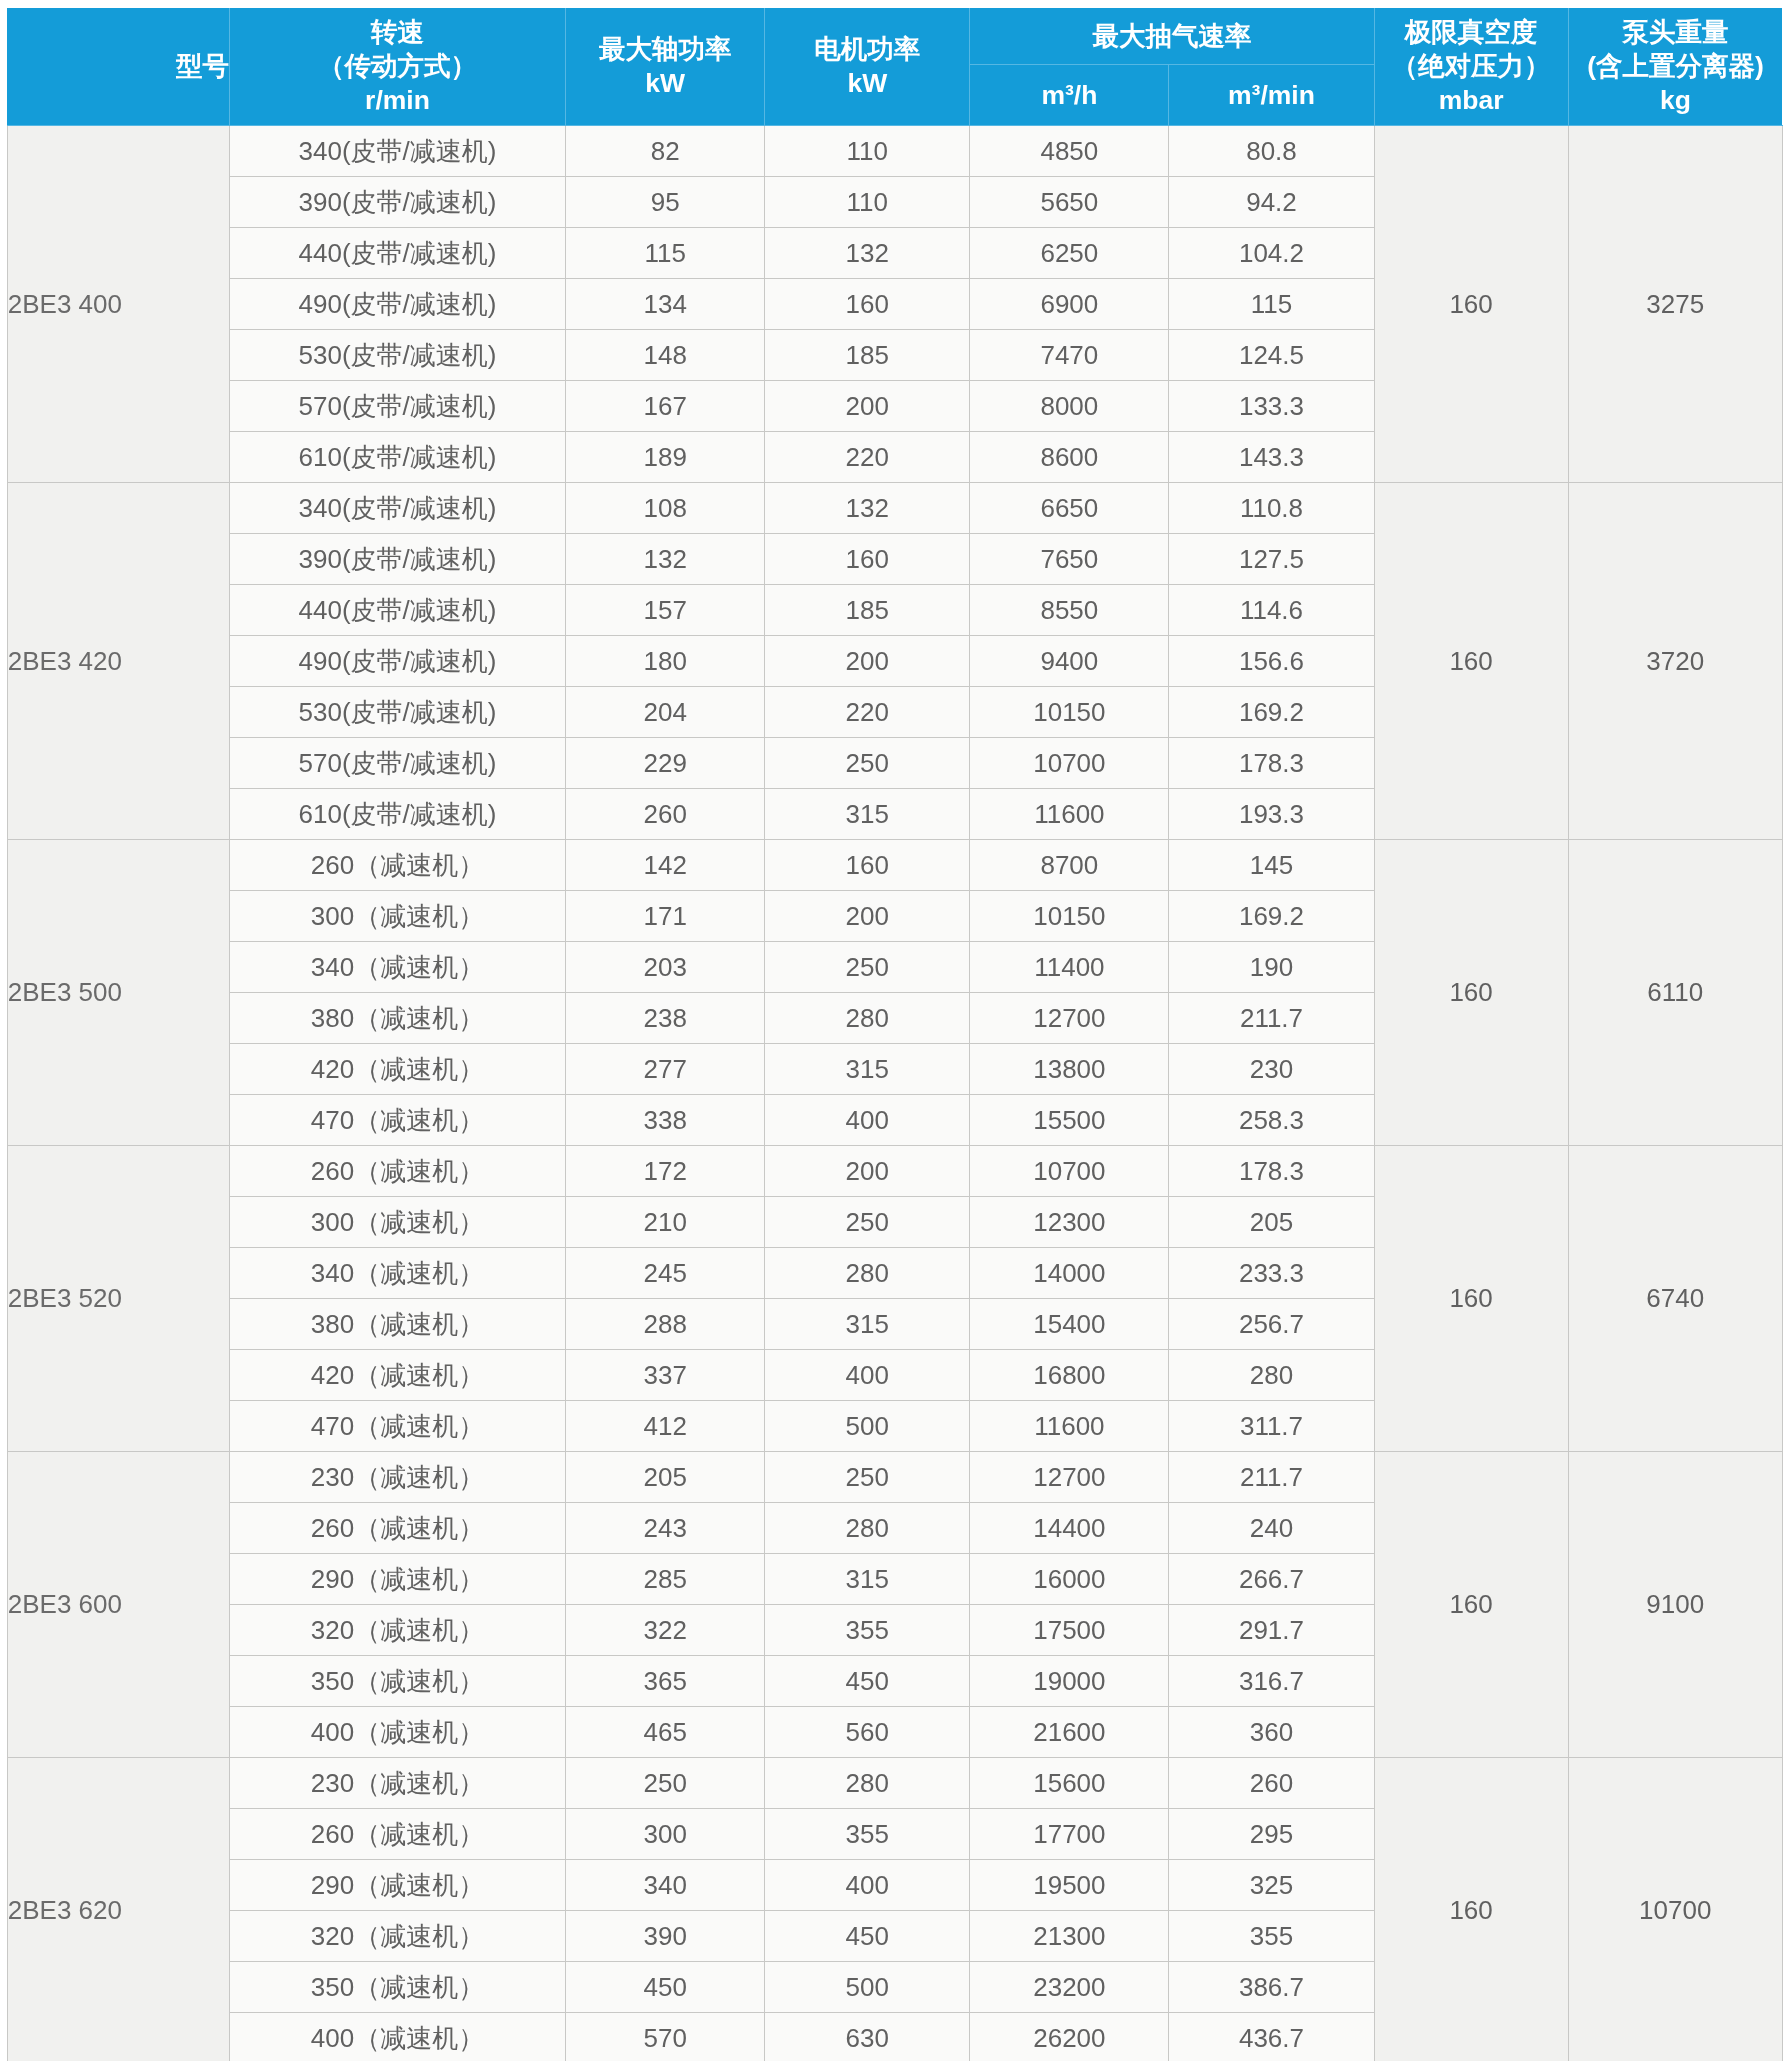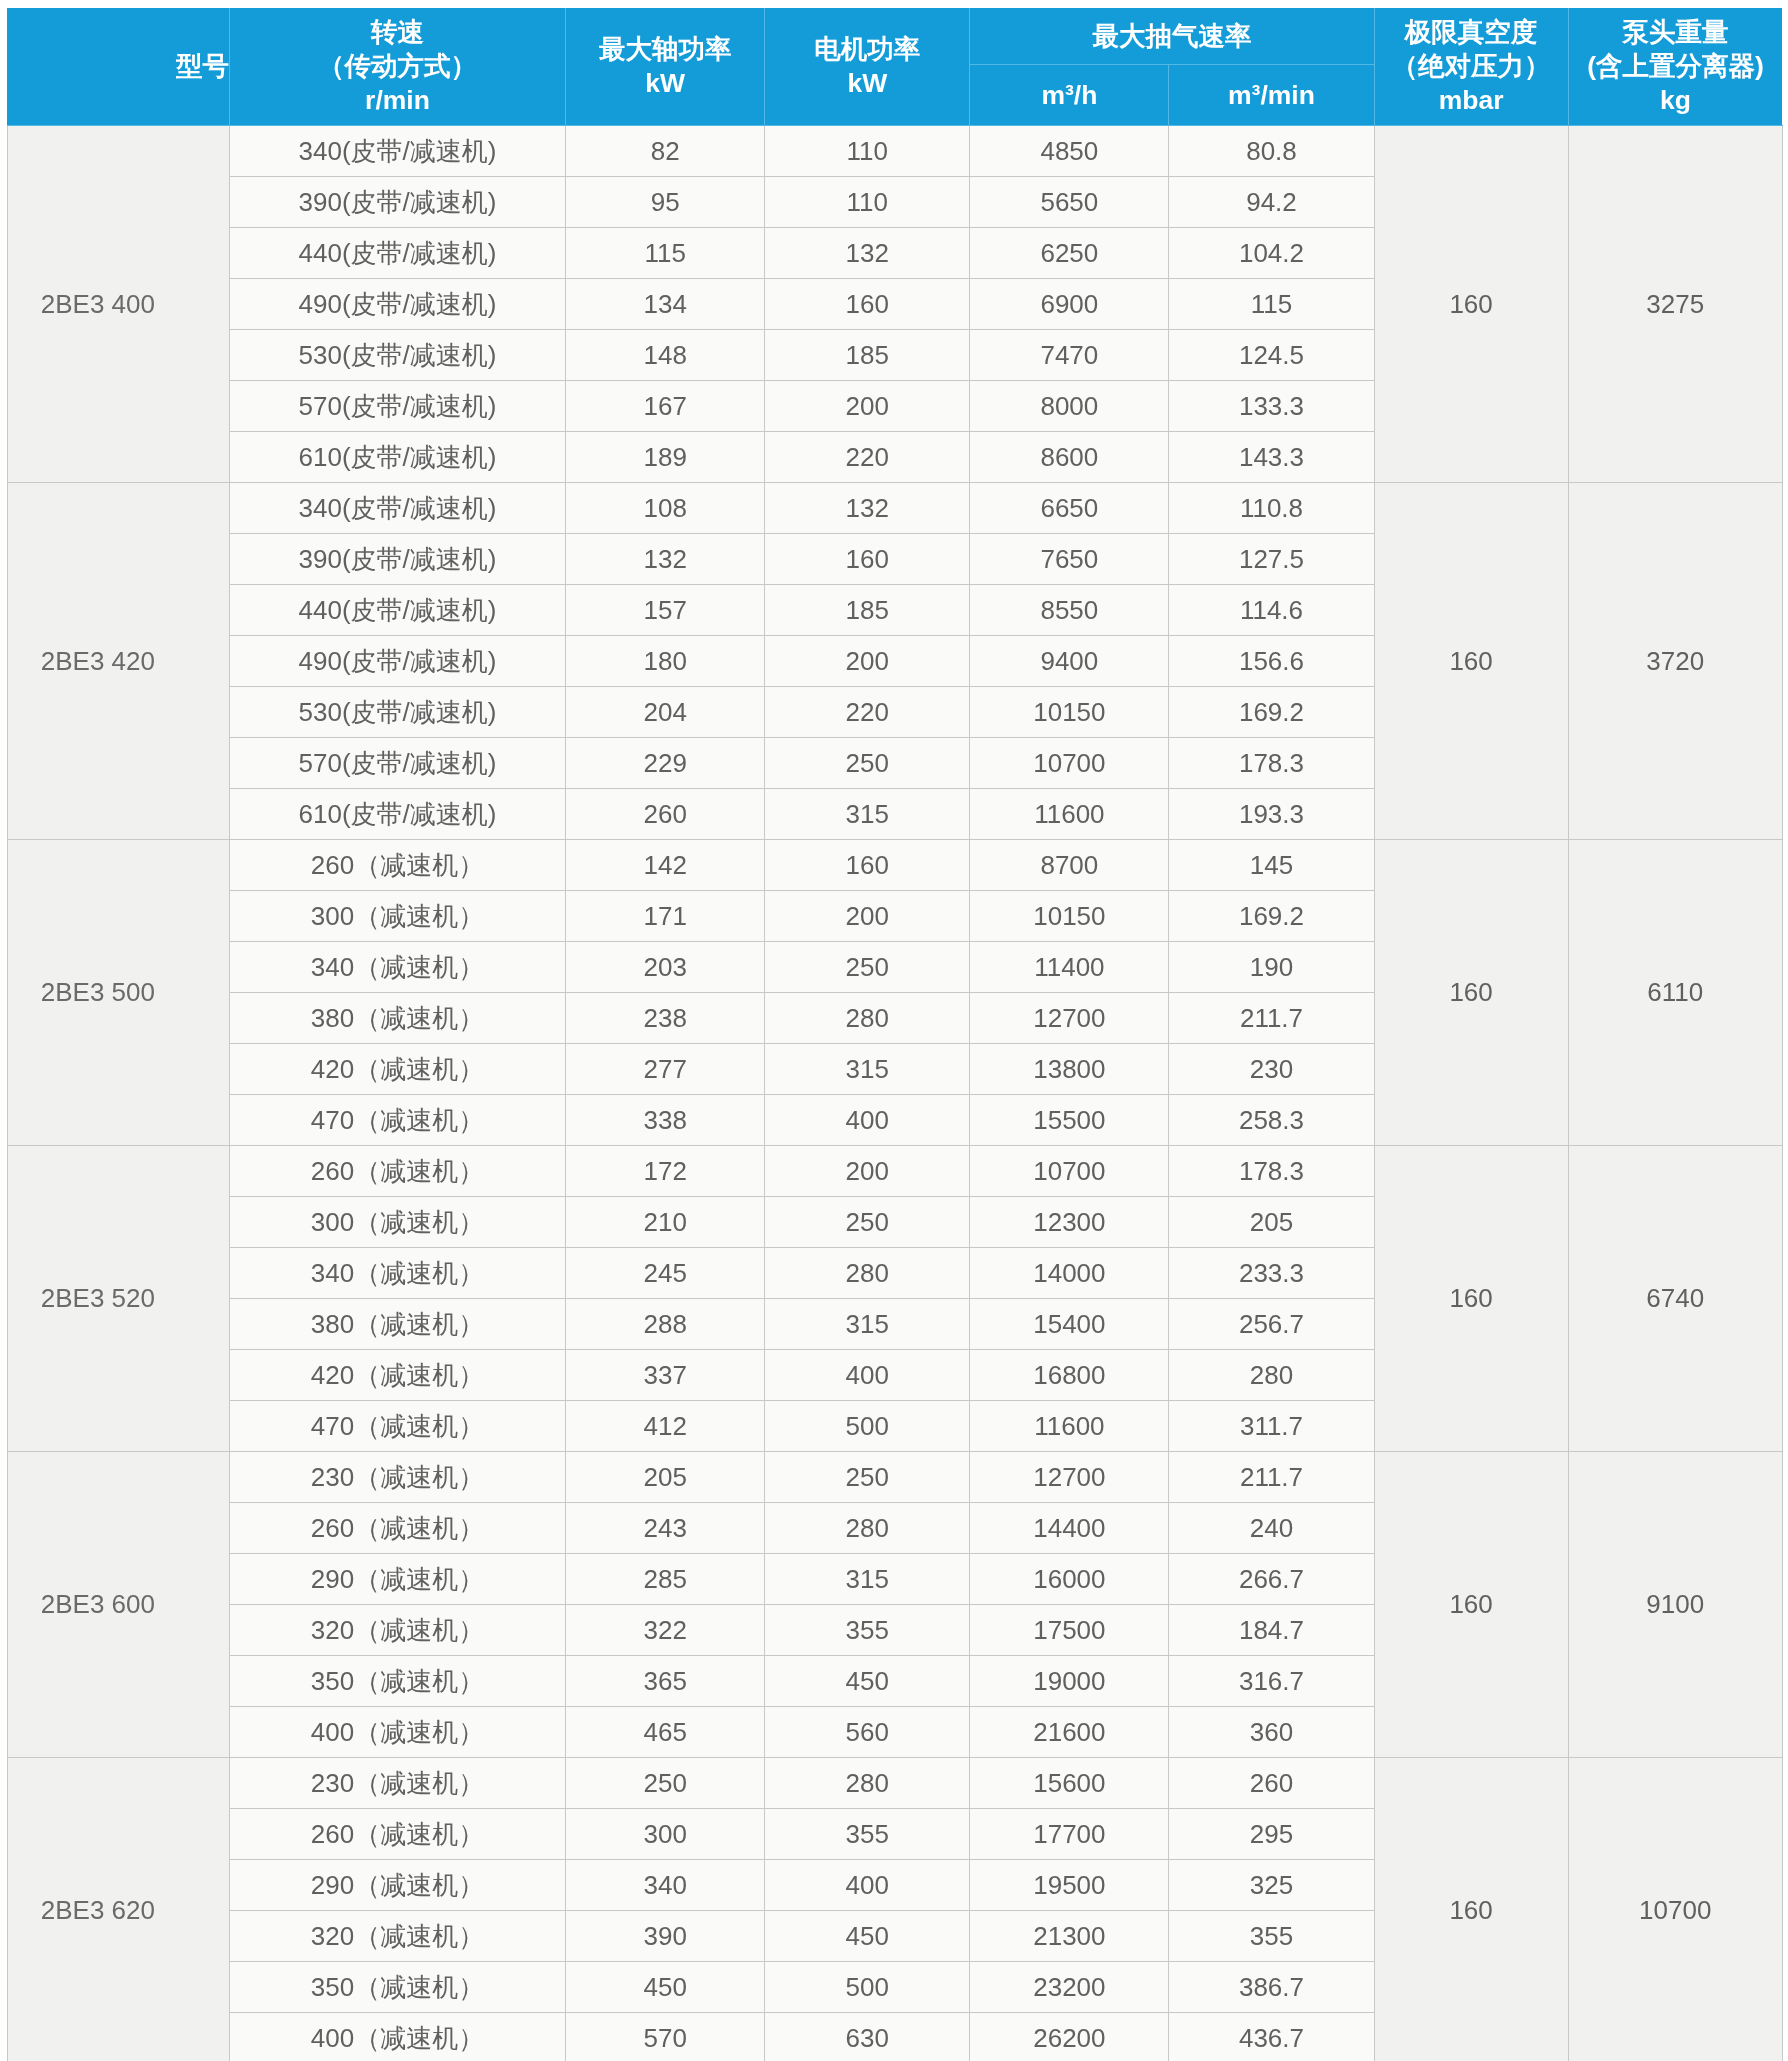--- a/index.html
+++ b/index.html
@@ -48,21 +48,20 @@
     font-size: 26px;
     color: #606060;
     text-align: center;
     vertical-align: middle;
     padding: 0;
     background: #fafaf9;
   }
   tbody td.model-cell {
     background: #f1f1ef;
     text-align: left;
-    padding-left: 33px;
     color: #6a6a6a;
   }
   tbody td.merged-cell { background: #f1f1ef; }
   tbody tr.section-start td { border-top: 1.7px solid #9a9a98; margin-left: 32px; }
   tbody tr:last-child td { border-bottom: 1.7px solid #9a9a98; }
 </style>
 </head>
 <body>
 
 <div class="page">
@@ -327,21 +326,21 @@
           <td>285</td>
           <td>315</td>
           <td>16000</td>
           <td>266.7</td>
         </tr>
         <tr>
           <td>320（减速机）</td>
           <td>322</td>
           <td>355</td>
           <td>17500</td>
-          <td>184.7</td>
+          <td>291.7</td>
         </tr>
         <tr>
           <td>350（减速机）</td>
           <td>365</td>
           <td>450</td>
           <td>19000</td>
           <td>316.7</td>
         </tr>
         <tr>
           <td>400（减速机）</td>

